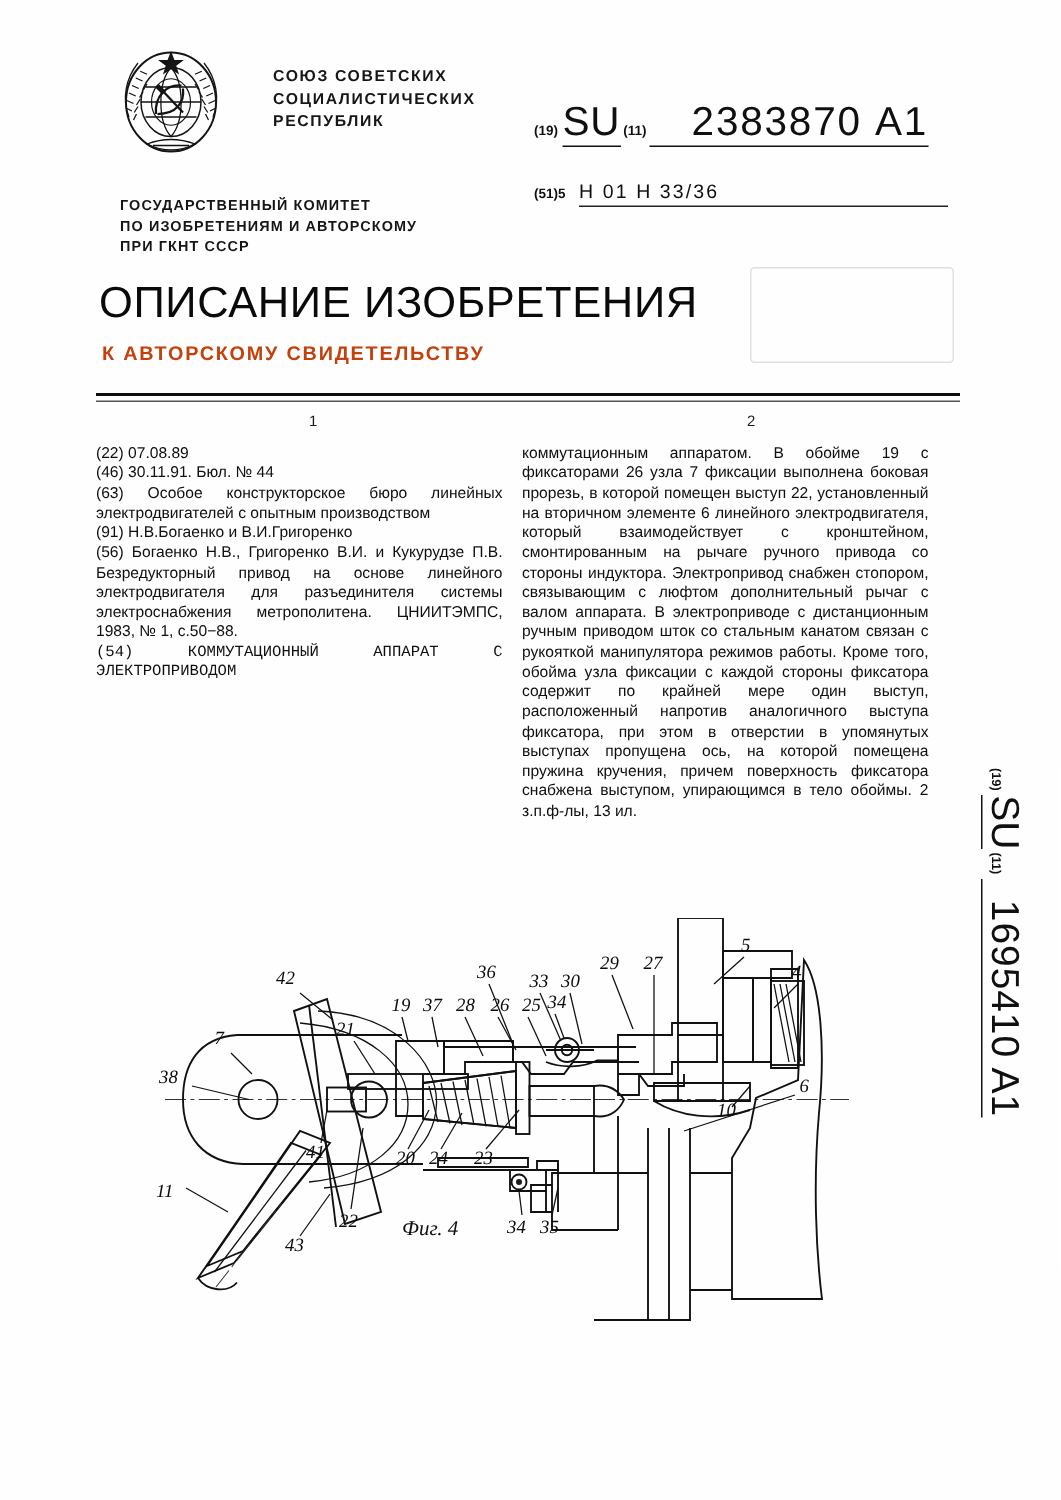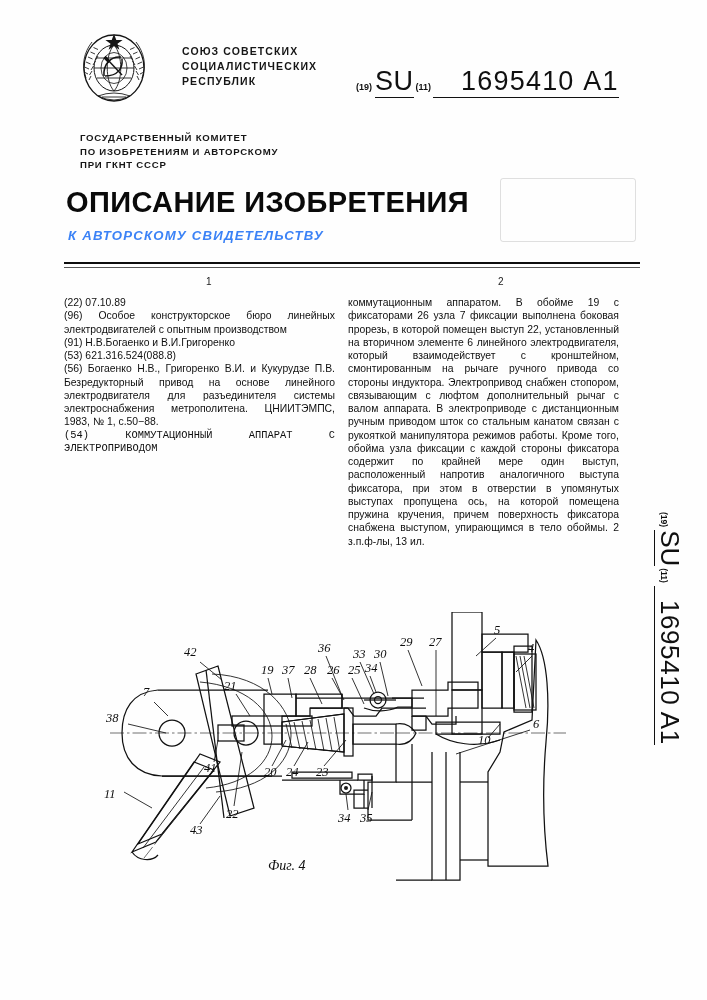--- a/index.html
+++ b/index.html
@@ -48,32 +48,31 @@
     font-weight: bold;
     letter-spacing: 0.75px;
     line-height: 13.5px;
     color: #161616;
     margin-left: 12px;
   }
   .doc-title {
     position: absolute;
     left: 66px; top: 186px;
     font-size: 29px;
-    font-weight: bold;
+    font-weight: normal;
     letter-spacing: 0.4px;
     color: #0a0a0a;
   }
   .doc-subtitle {
     position: absolute;
     left: 68px; top: 228px;
     font-size: 13.2px;
     font-weight: bold;
     letter-spacing: 1.2px;
-    color: #3b82f6;
-    font-style: italic;
+    color: #c2410c;
   }
 
   
   .pn-row {
     position: absolute;
     left: 356px; top: 66px;
     display: flex;
     align-items: baseline;
   }
   .inid { font-size: 9px; font-weight: bold; }
@@ -198,21 +197,21 @@
   }
 
   
   .figure {
     position: absolute;
     left: 96px; top: 612px;
     width: 540px; height: 290px;
   }
   .fig-caption {
     position: absolute;
-    left: 268px; top: 858px;
+    left: 268px; top: 812px;
     font-family: "Liberation Serif", serif;
     font-style: italic;
     font-size: 14px;
     color: #101010;
   }
   svg { display: block; }
   .ln   { fill: none; stroke: #111; stroke-width: 1.25; }
   .ln-t { fill: none; stroke: #111; stroke-width: 0.85; }
   .ctr  { fill: none; stroke: #333; stroke-width: 0.7; stroke-dasharray: 14 3 2.5 3; }
   .lead { fill: none; stroke: #111; stroke-width: 0.85; }
@@ -270,37 +269,41 @@
       <div>ПРИ ГКНТ СССР</div>
     </div>
 
     <div class="doc-title">ОПИСАНИЕ ИЗОБРЕТЕНИЯ</div>
     <div class="doc-subtitle">К АВТОРСКОМУ СВИДЕТЕЛЬСТВУ</div>
 
     <div class="pn-row">
       <span class="inid">(19)</span>
       <span class="pn-su">SU</span>
       <span class="inid">(11)</span>
-      <span class="pn-num"><span>1695410</span>&nbsp;<span>A1</span></span>
+      <span class="pn-num"><span>2383870</span>&nbsp;<span>A1</span></span>
     </div>
 
+    <div class="ipc-row">
+      <span class="ipc-inid">(51)5</span>
+      <span class="ipc-code">H 01 H 33/36</span>
+    </div>
 
     <div class="stamp"></div>
   </div>
 
   <div class="rule-thick"></div>
   <div class="rule-thin"></div>
   <div class="colnum c1">1</div>
   <div class="colnum c2">2</div>
 
   <div class="col left">
-    <div class="p biblio-line">(22) 07.10.89</div>
-    <div class="p just">(96) Особое конструкторское бюро линейных электродвигателей с опытным производством</div>
+    <div class="p biblio-line">(22) 07.08.89</div>
+    <div class="p biblio-line">(46) 30.11.91. Бюл. № 44</div>
+    <div class="p just">(63) Особое конструкторское бюро линейных электродвигателей с опытным производством</div>
     <div class="p biblio-line">(91) Н.В.Богаенко и В.И.Григоренко</div>
-    <div class="p biblio-line">(53) 621.316.524(088.8)</div>
     <div class="p just">(56) Богаенко Н.В., Григоренко В.И. и Кукурудзе П.В. Безредукторный привод на основе линейного электродвигателя для разъединителя системы электроснабжения метрополитена. ЦНИИТЭМПС, 1983, № 1, с.50−88.</div>
     <div class="p title54">(54) КОММУТАЦИОННЫЙ АППАРАТ С ЭЛЕКТРОПРИВОДОМ</div>
   </div>
 
   <div class="col right">
     <div class="p just">коммутационным аппаратом. В обойме 19 с фиксаторами 26 узла 7 фиксации выполнена боковая прорезь, в которой помещен выступ 22, установленный на вторичном элементе 6 линейного электродвигателя, который взаимодействует с кронштейном, смонтированным на рычаге ручного привода со стороны индуктора. Электропривод снабжен стопором, связывающим с люфтом дополнительный рычаг с валом аппарата. В электроприводе с дистанционным ручным приводом шток со стальным канатом связан с рукояткой манипулятора режимов работы. Кроме того, обойма узла фиксации с каждой стороны фиксатора содержит по крайней мере один выступ, расположенный напротив аналогичного выступа фиксатора, при этом в отверстии в упомянутых выступах пропущена ось, на которой помещена пружина кручения, причем поверхность фиксатора снабжена выступом, упирающимся в тело обоймы. 2 з.п.ф-лы, 13 ил.</div>
   </div>
 
   <div class="side-number">
     <span class="side-inid">(19)</span>

